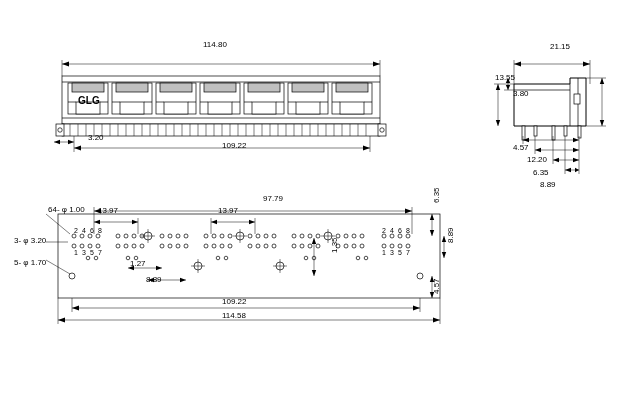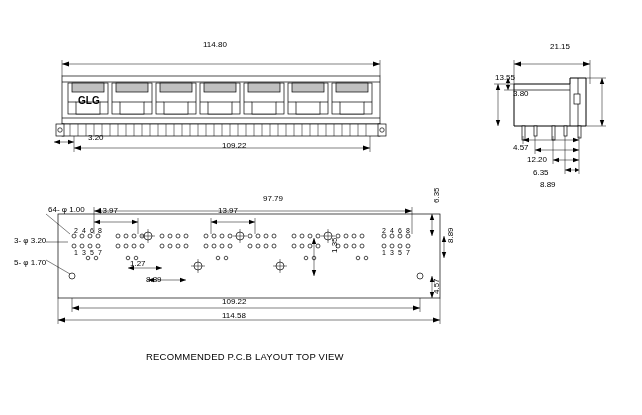--- a/index.html
+++ b/index.html
@@ -534,15 +534,14 @@
 
   <div class="lbl sm" style="left:382px;top:226px;">2</div>
   <div class="lbl sm" style="left:390px;top:226px;">4</div>
   <div class="lbl sm" style="left:398px;top:226px;">6</div>
   <div class="lbl sm" style="left:406px;top:226px;">8</div>
   <div class="lbl sm" style="left:382px;top:248px;">1</div>
   <div class="lbl sm" style="left:390px;top:248px;">3</div>
   <div class="lbl sm" style="left:398px;top:248px;">5</div>
   <div class="lbl sm" style="left:406px;top:248px;">7</div>
 
-  <div class="cap" style="left:146px;top:351px;">RECOMMENDED P.C.B LAYOUT TOP VIEW</div>
 
 </div>
 
 </body></html>

